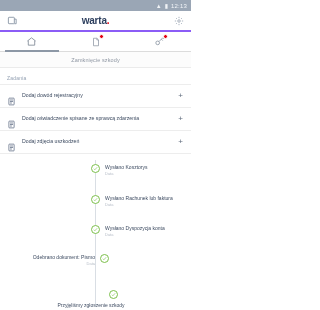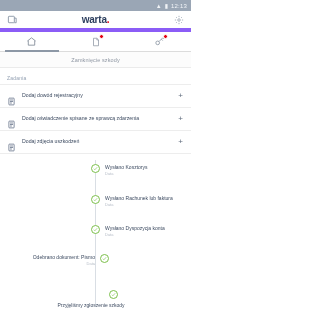--- a/index.html
+++ b/index.html
@@ -17,21 +17,21 @@
     justify-content:flex-end;padding:0 4px;box-sizing:border-box;flex:none;
   }
   .sb-icons{display:flex;align-items:center;gap:3px;}
   .sb-glyph{font-size:6px;color:#f0f3f6;line-height:1;}
   .sb-clock{font-size:6px;color:#f2f5f8;line-height:1;letter-spacing:.2px;}
 
   
   .appbar{
     height:21px;background:#ffffff;display:flex;align-items:center;
     justify-content:space-between;padding:0 6px;box-sizing:border-box;flex:none;
-    border-bottom:4px solid #8b5cf6;
+    border-bottom:2px solid #8b5cf6;
   }
   .hdr-icon{width:12px;height:12px;display:flex;align-items:center;justify-content:center;}
   .logo{font-size:10px;font-weight:bold;color:#2d3f5e;letter-spacing:-.2px;line-height:1;}
   .logo .dot{color:#e3000f;}
 
   
   .tabs{height:19px;display:flex;flex:none;background:#fff;position:relative;border-bottom:1px solid #dcdcdc;}
   .tab{flex:1;display:flex;align-items:center;justify-content:center;position:relative;}
   .tab .ic{position:relative;width:13px;height:13px;display:flex;align-items:center;justify-content:center;}
   .badge{

